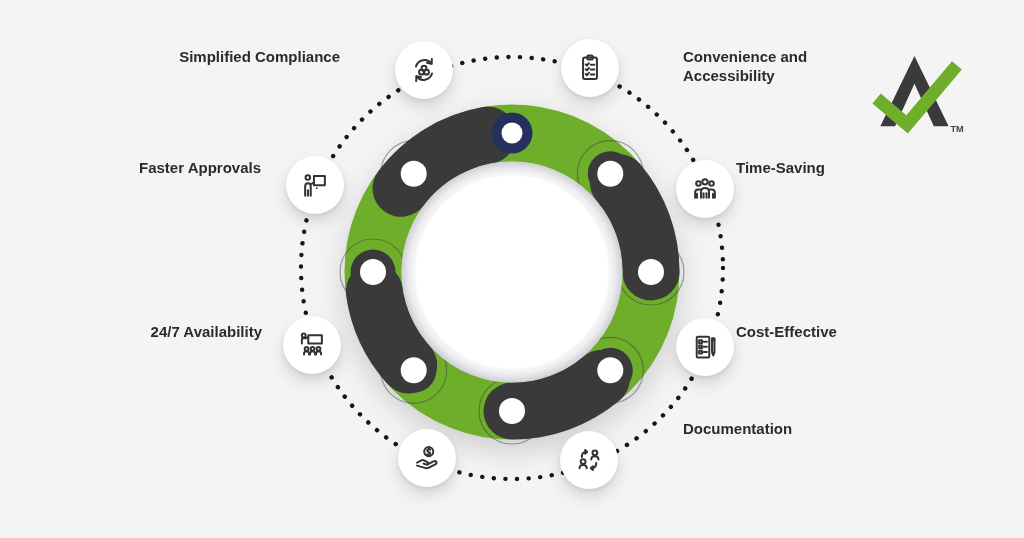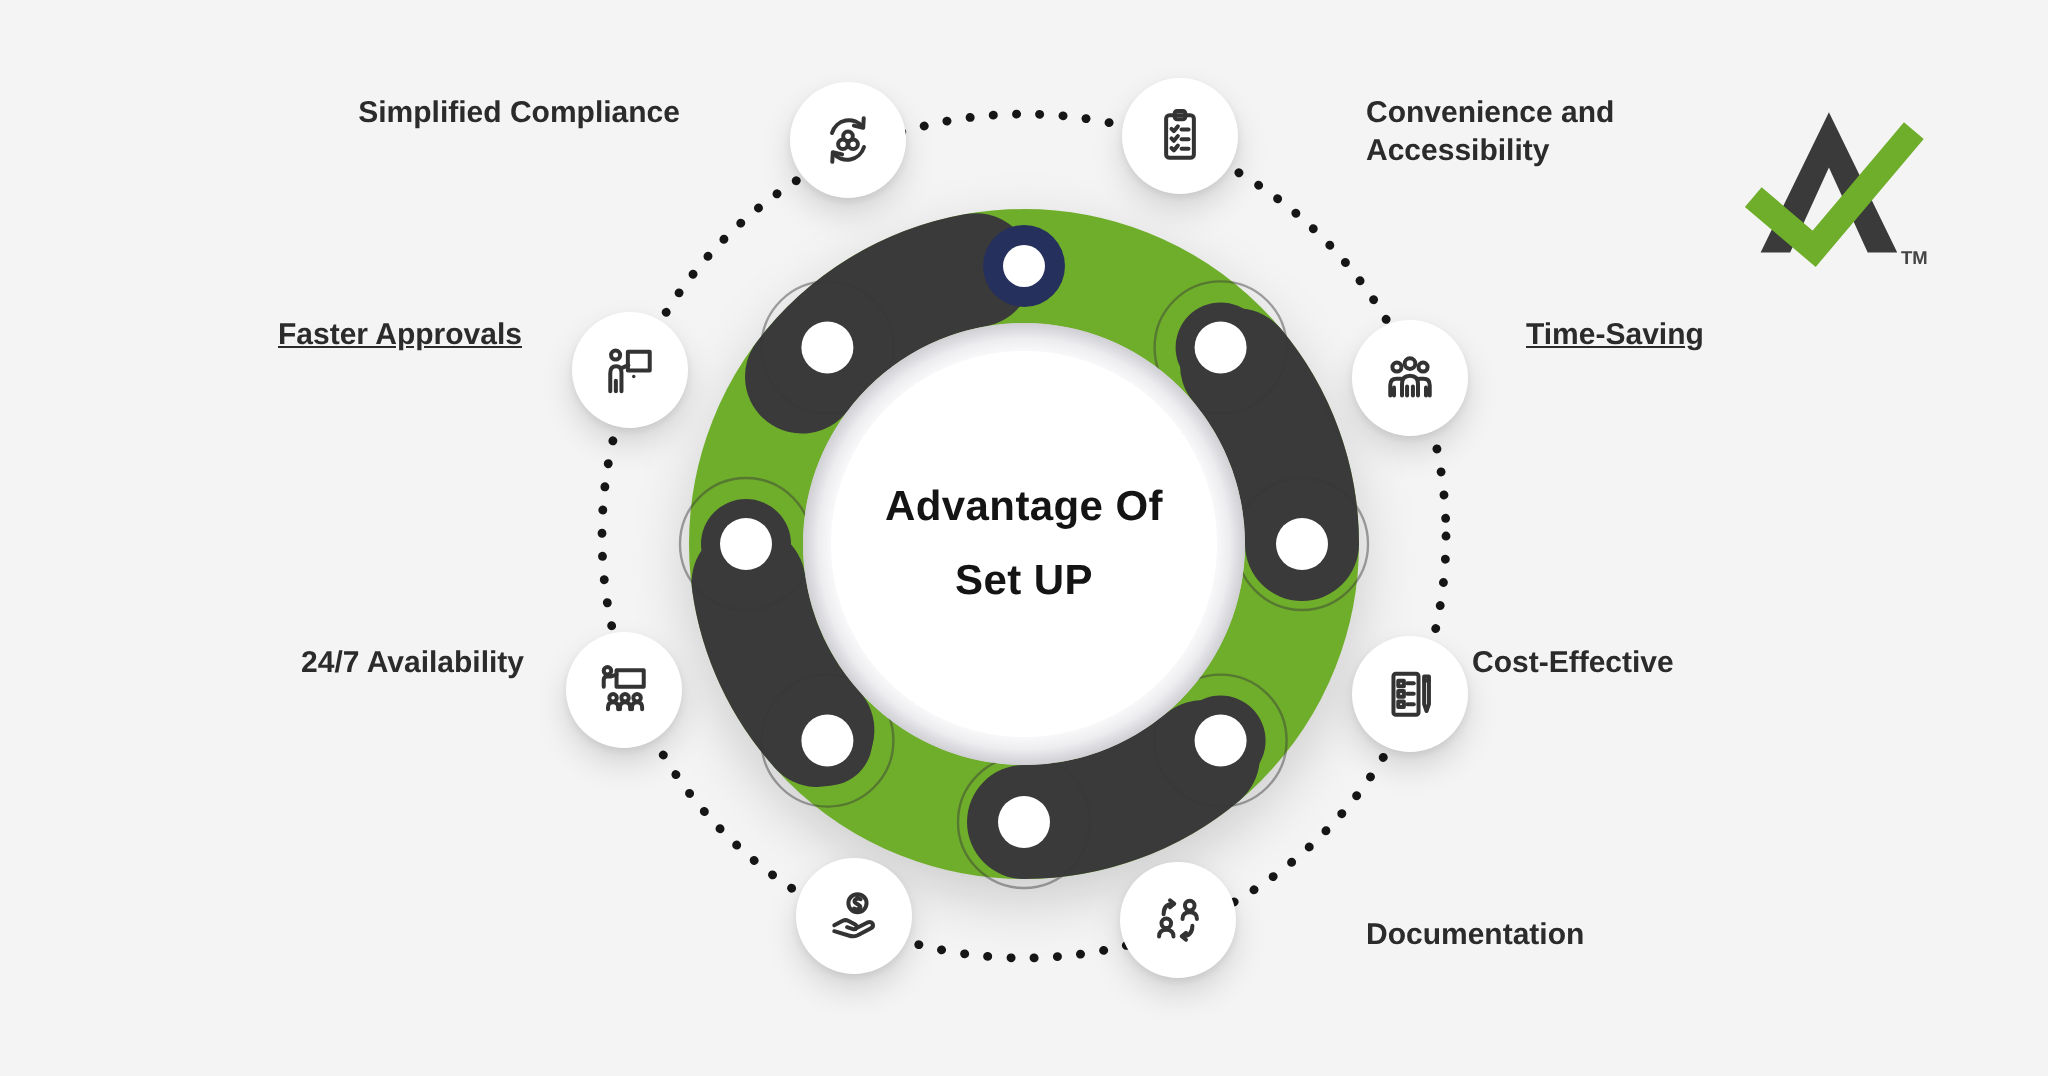--- a/index.html
+++ b/index.html
@@ -22,26 +22,26 @@
   .lbl.wrap{white-space:normal;}
   .lbl.r{text-align:right;}
   .center-title{
     position:absolute;left:382px;top:235px;width:260px;text-align:center;
     font-size:21px;line-height:37px;font-weight:700;color:#141414;letter-spacing:.2px;
   }
   .logo{position:absolute;left:872px;top:48px;}
   
   .p-simplified{right:684px;top:47px;}
   .p-convenience{left:683px;top:47px;width:140px;}
-  .p-faster{right:763px;top:158px;text-decoration:underline;}
-  .p-time{left:763px;top:158px;text-decoration:underline;}
+  .p-faster{right:763px;top:158px;}
+  .p-time{left:736px;top:158px;}
   .p-avail{right:762px;top:322px;margin-left:20px;}
   .p-cost{left:736px;top:322px;}
   .p-transp{right:682px;top:433px;width:150px;}
-  .p-doc{left:683px;top:458px;}
+  .p-doc{left:683px;top:419px;}
   
   .i-simplified{left:395px;top:41px;}
   .i-convenience{left:561px;top:39px;}
   .i-faster{left:286px;top:156px;}
   .i-time{left:676px;top:160px;}
   .i-avail{left:283px;top:316px;}
   .i-cost{left:676px;top:318px;}
   .i-transp{left:398px;top:429px;}
   .i-doc{left:560px;top:431px;}
 </style>
@@ -101,24 +101,20 @@
         <circle cx="413.7" cy="370.3" r="13"></circle>
           <circle cx="373" cy="272" r="13"></circle>
         <circle cx="413.7" cy="173.7" r="13"></circle>
       </g>
 
       <circle cx="512" cy="133" r="20.5" style="fill:var(--navy,#25305c)"></circle>
       <circle cx="512" cy="133" r="10.5" fill="#ffffff"></circle>
     </g>
   </svg>
 
-  <div class="center-title">
-    <div>Advantage Of</div>
-    <div>Set UP</div>
-  </div>
 
   <div class="icon-circle i-simplified">
     <svg width="32" height="32" viewBox="0 0 24 24">
       <path d="M6 9.4 A6.6 6.6 0 0 1 17.6 7.2"></path>
         <path d="M17.9 3.8 L17.7 7.4 L14.2 6.6"></path>
       <path d="M18 14.6 A6.6 6.6 0 0 1 6.4 16.8"></path>
         <path d="M6.1 20.2 L6.3 16.6 L9.8 17.4"></path>
       <circle cx="12" cy="10.6" r="1.8"></circle>
         <circle cx="10.1" cy="13.6" r="1.8"></circle>
         <circle cx="13.9" cy="13.6" r="1.8"></circle>

